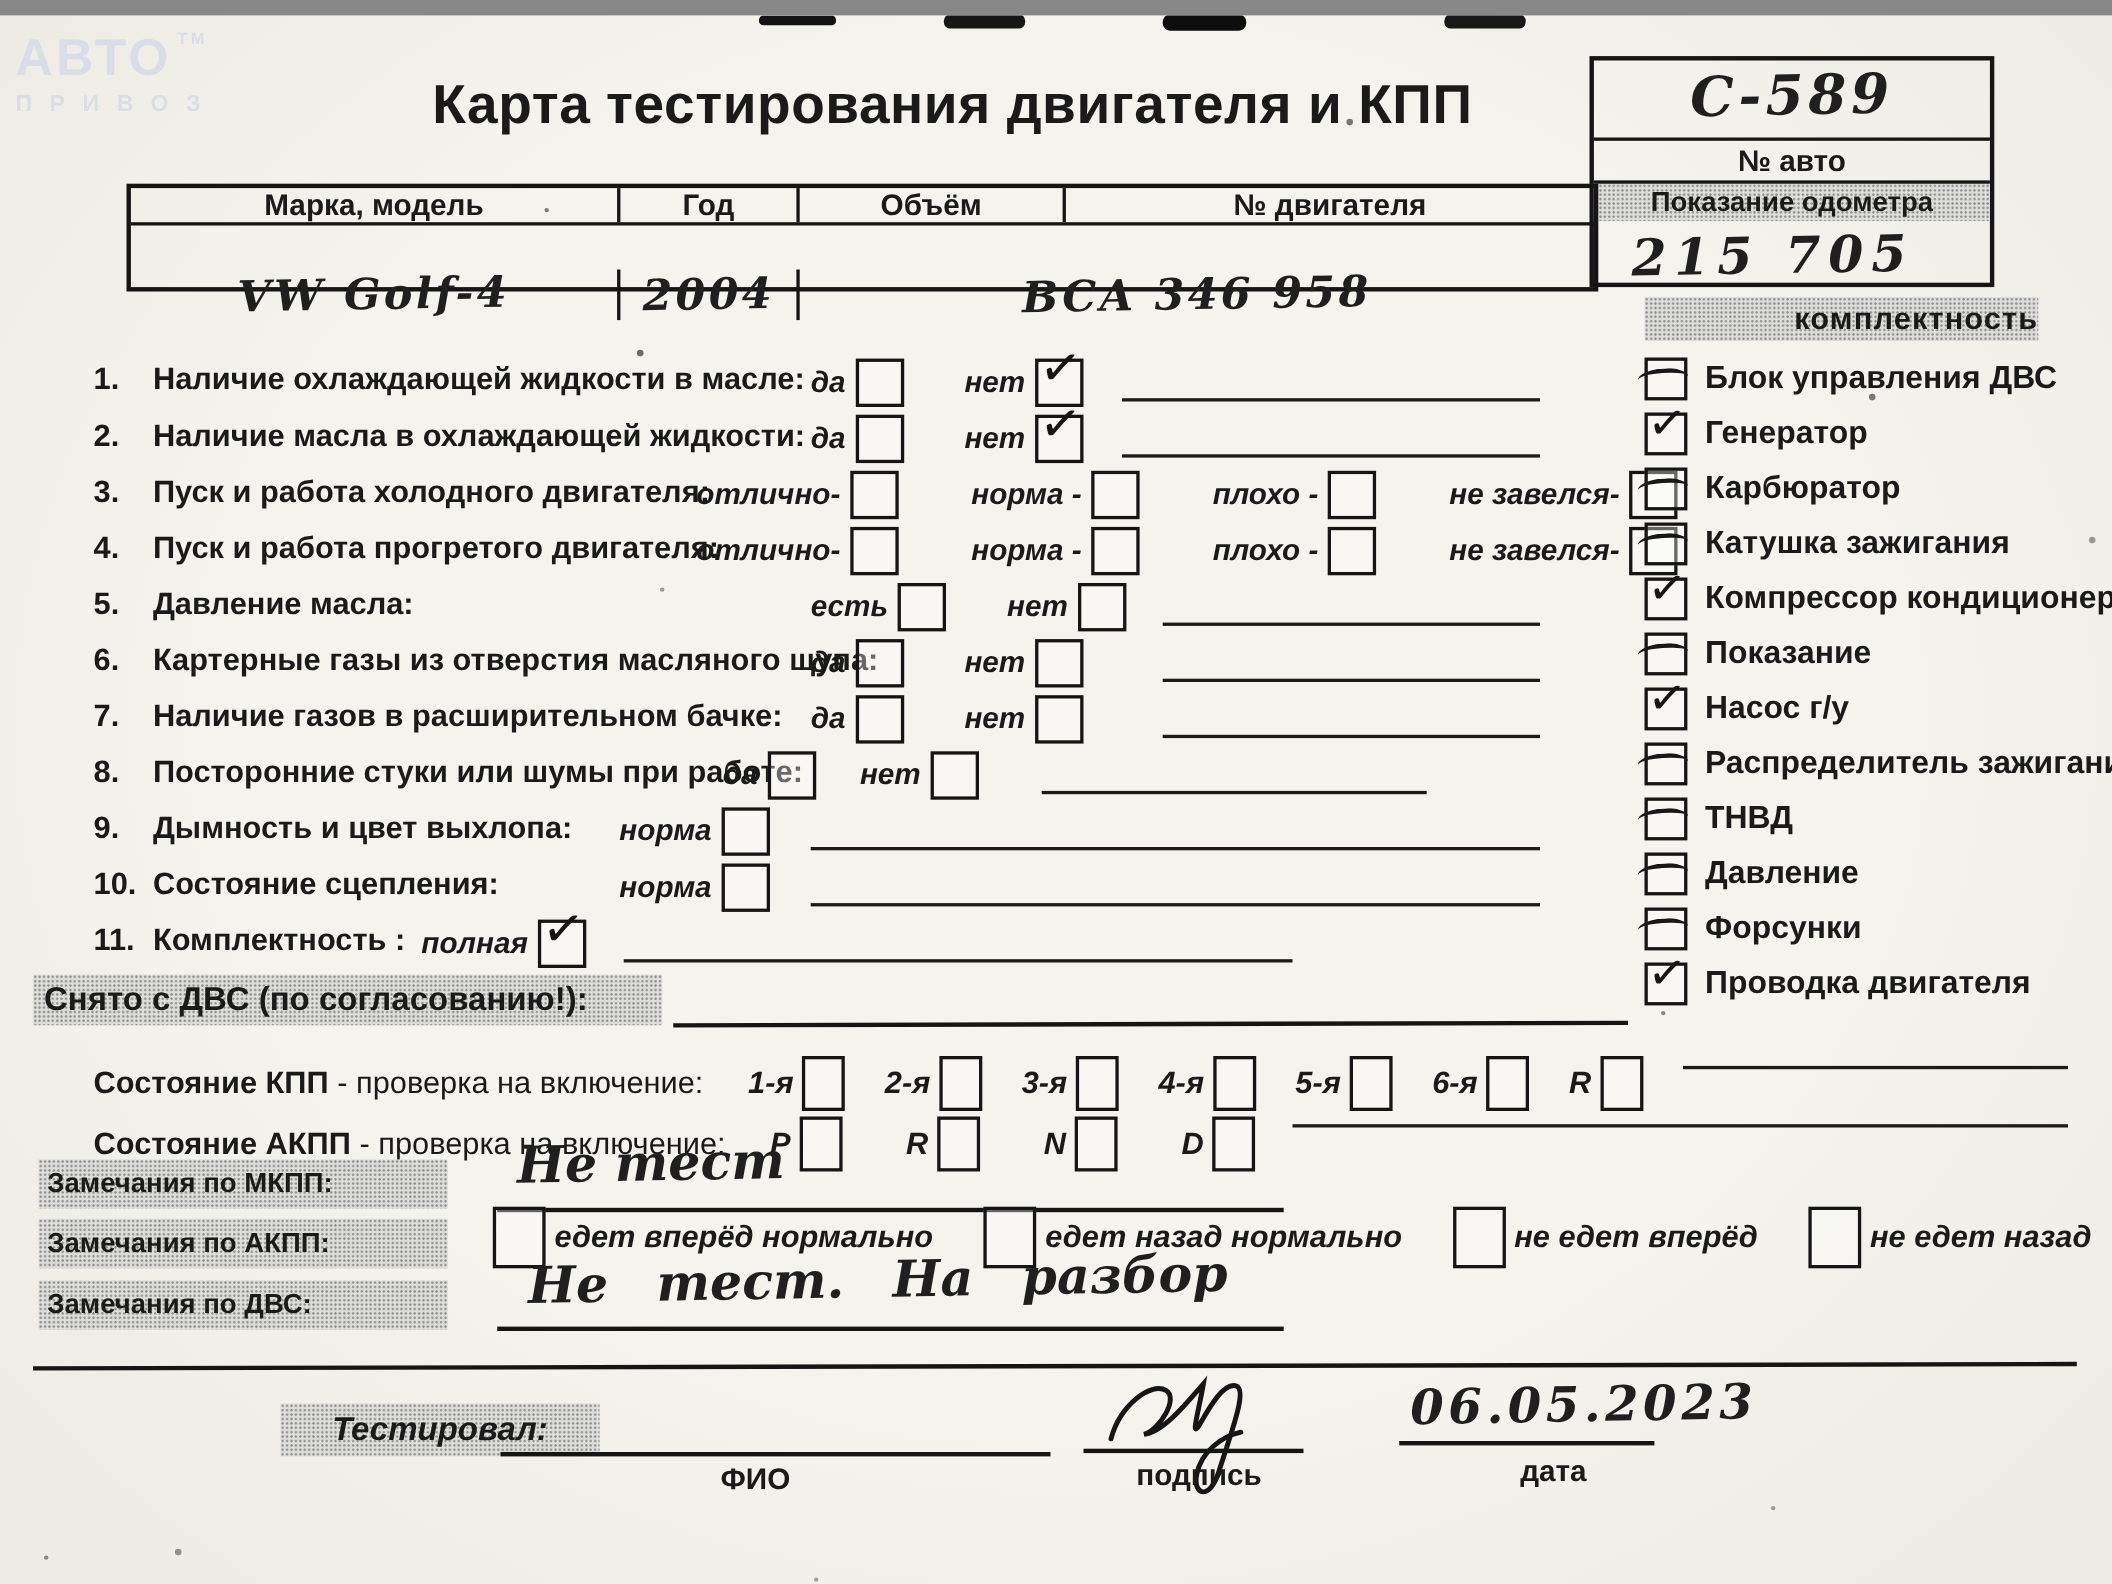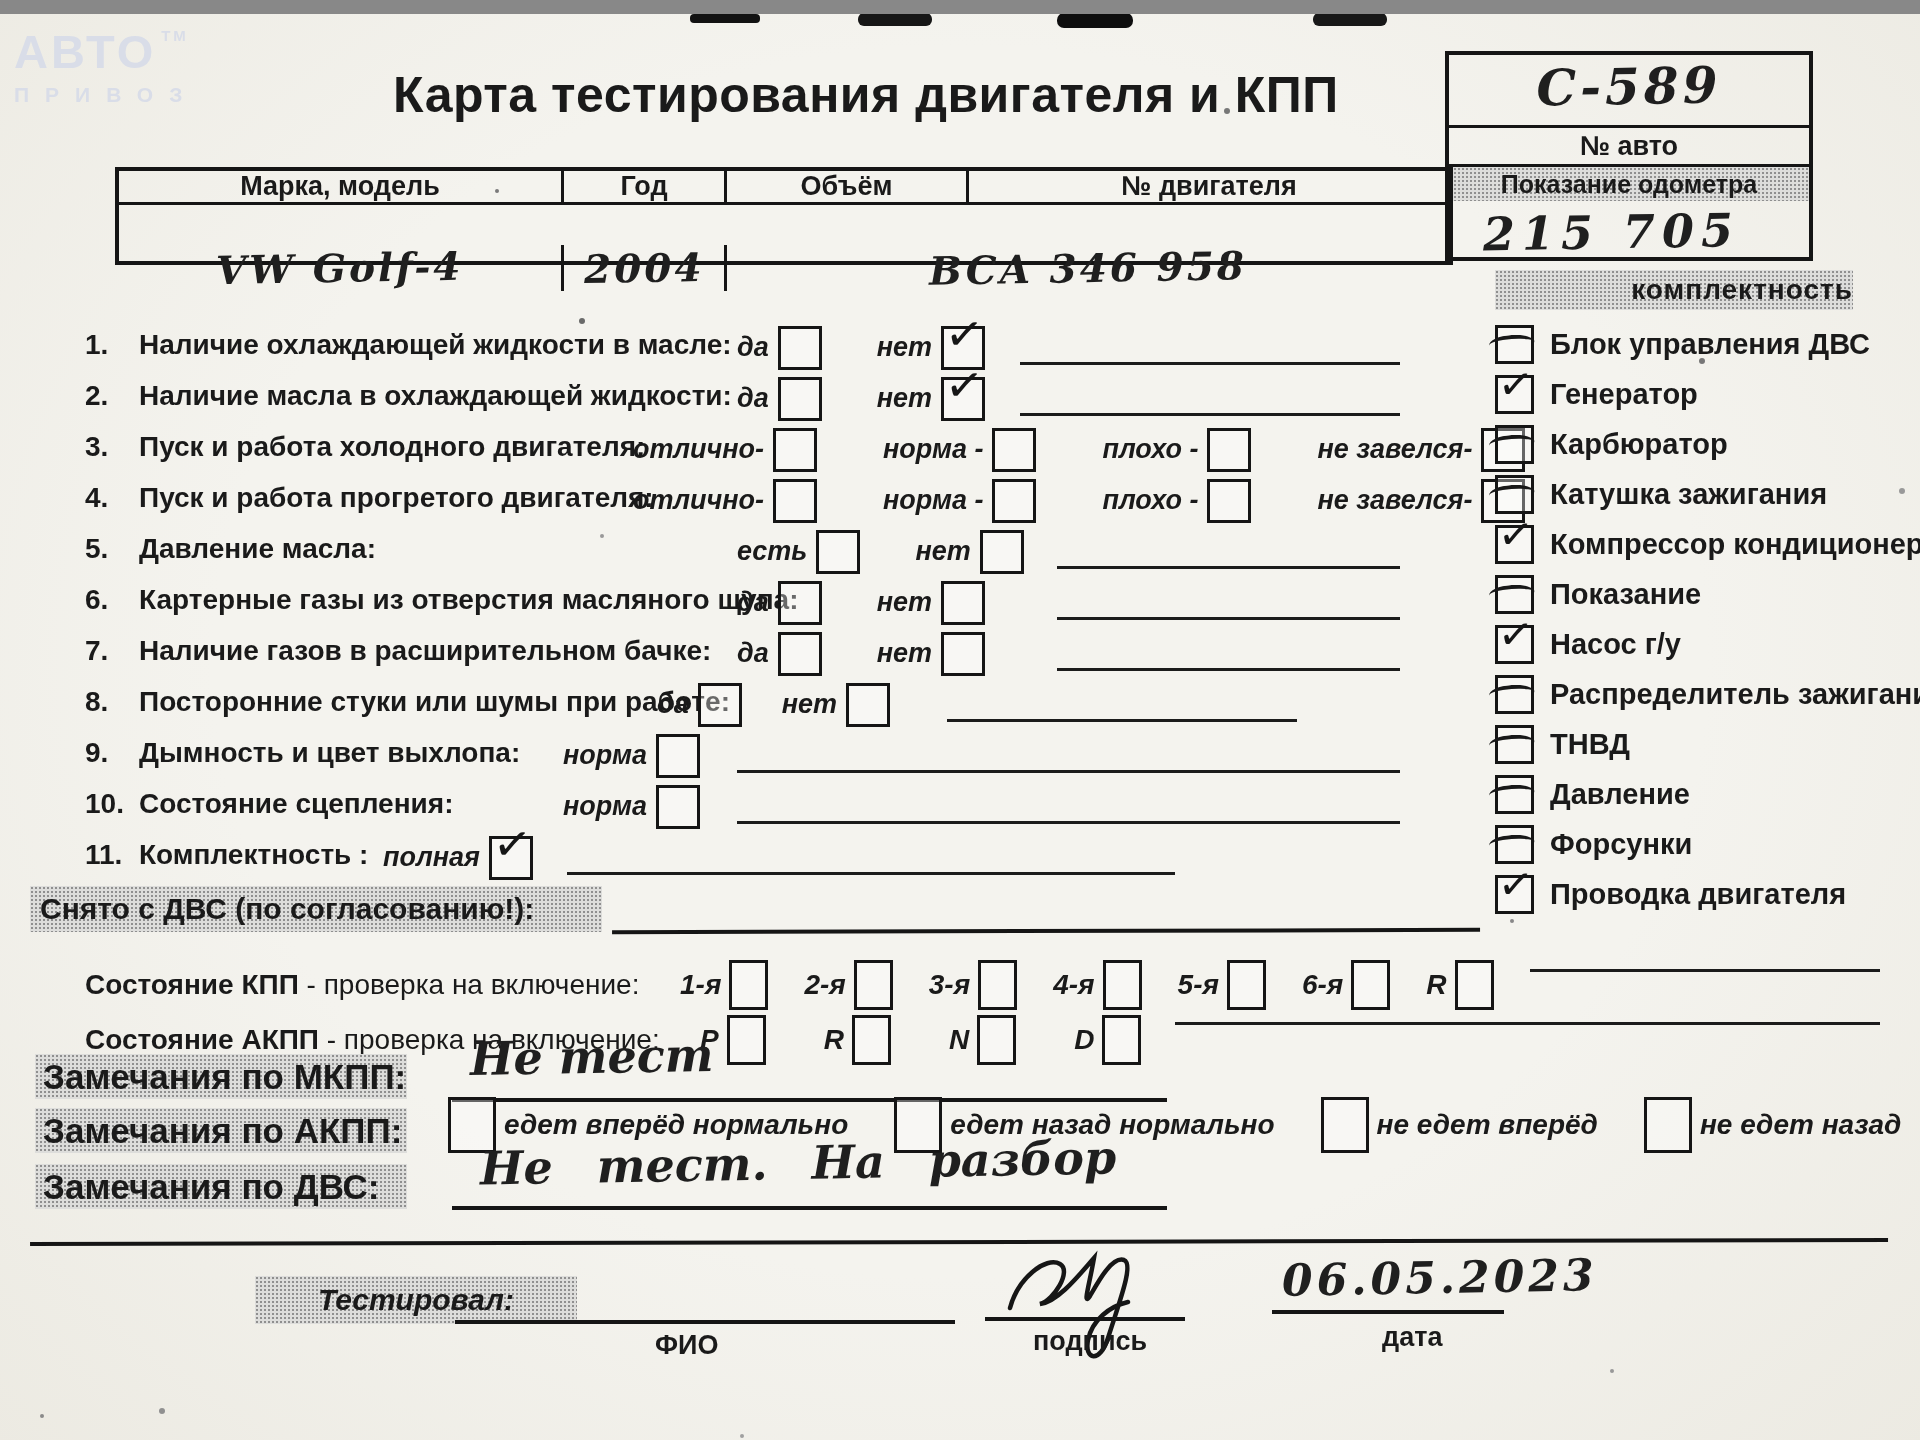--- a/index.html
+++ b/index.html
@@ -88,34 +88,34 @@
   .g-bold{font-weight:bold;}
   .gears{position:absolute;top:0;height:100%;display:flex;align-items:center;}
   .mt .gears{left:595px;gap:36px;} .at .gears{left:615px;gap:58px;}
   .gear{display:flex;align-items:center;gap:8px;}
   .gear-label{font-style:italic;font-weight:bold;font-size:28px;}
   .gear-box{width:33px;height:44px;border:3px solid #151515;background:rgba(255,255,255,.35);}
   .mt-line{position:absolute;left:1530px;top:955px;width:350px;border-bottom:3px solid #1b1b1b;}
   .at-line{position:absolute;left:1175px;top:1008px;width:705px;border-bottom:3px solid #1b1b1b;}
 
   
-  .band{position:absolute;left:35px;width:372px;height:45px;font-size:35px;font-weight:bold;line-height:45px;padding-left:8px;box-sizing:border-box;}
+  .band{position:absolute;left:35px;width:372px;height:45px;font-size:25px;font-weight:bold;line-height:45px;padding-left:8px;box-sizing:border-box;}
   .mkpp-band{top:1040px;} .akpp-band{top:1094px;} .dvs-band{top:1150px;}
   .mkpp-value{position:absolute;left:470px;top:1016px;font-size:46px;}
   .mkpp-line{position:absolute;left:452px;top:1041px;width:715px;height:43px;}
   .akpp-opts{position:absolute;left:448px;top:1083px;display:flex;gap:46px;align-items:center;}
   .ak-opt{display:flex;align-items:center;}
   .ak-box{width:42px;height:50px;border:3px solid #151515;margin-right:8px;flex:none;background:rgba(255,255,255,.35);}
   .ak-label{font-style:italic;font-weight:bold;font-size:28px;white-space:nowrap;}
   .dvs-value{position:absolute;left:480px;top:1122px;font-size:46px;word-spacing:28px;}
   .dvs-line{position:absolute;left:452px;top:1149px;width:715px;height:43px;}
 
   
   .footer-rule{position:absolute;left:30px;top:1184px;width:1858px;height:42px;transform:rotate(-.12deg);}
-  .tested-band{position:absolute;left:255px;top:1262px;width:322px;height:48px;font-size:30px;font-weight:bold;font-style:italic;line-height:48px;text-align:center;}
+  .tested-band{position:absolute;left:255px;top:1262px;width:290px;height:48px;font-size:30px;font-weight:bold;font-style:italic;line-height:48px;text-align:center;}
   .fio-line{position:absolute;left:455px;top:1262px;width:500px;height:44px;}
   .fio-label{position:absolute;left:655px;top:1316px;font-size:27px;font-weight:bold;}
   .signature{position:absolute;left:1000px;top:1228px;}
   .sign-line{position:absolute;left:985px;top:1260px;width:200px;height:43px;}
   .sign-label{position:absolute;left:1033px;top:1312px;font-size:27px;font-weight:bold;}
   .date-value{position:absolute;left:1282px;top:1238px;font-size:44px;letter-spacing:4px;}
   .date-line{position:absolute;left:1272px;top:1253px;width:232px;height:43px;}
   .date-label{position:absolute;left:1382px;top:1308px;font-size:27px;font-weight:bold;}
 </style>
 </head>

